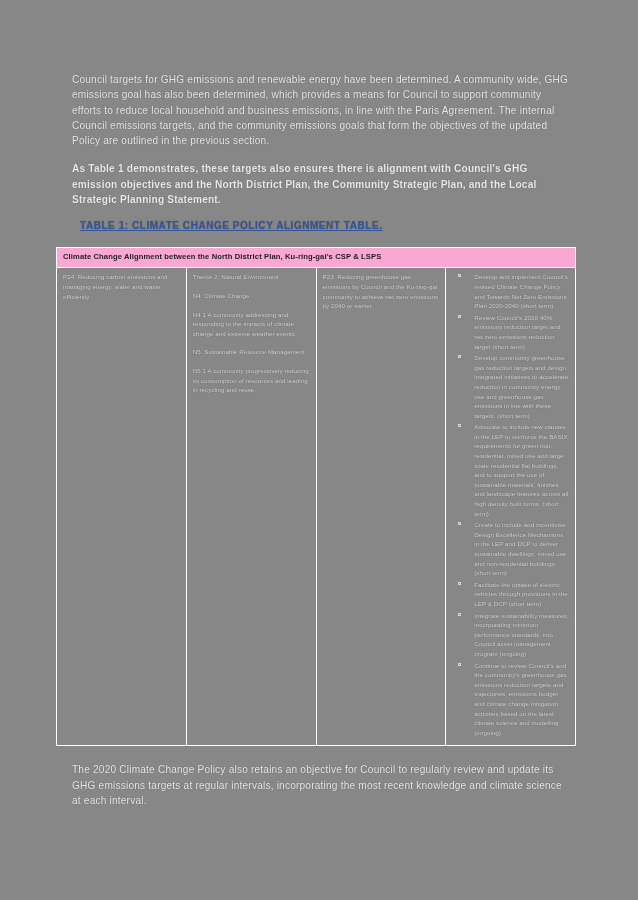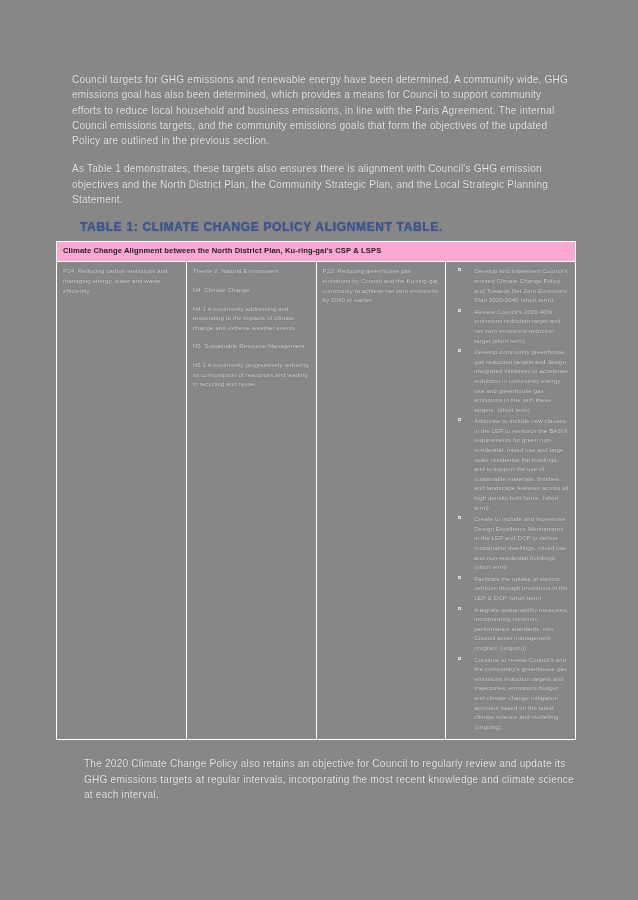--- a/index.html
+++ b/index.html
@@ -22,29 +22,30 @@
   }
   .para {
     color: #e9e9e9;
     font-size: 10.1px;
     line-height: 15.3px;
     letter-spacing: 0.02em;
     margin: 0 0 13px 0;
     text-shadow: 0 0 1px rgba(40,40,40,0.55);
   }
   .para.intro { width: 500px; }
-  .para.second { width: 500px; }
+  .para.second { width: 500px; font-weight: bold; }
 
   .table-caption {
     color: #34559b;
-    font-size: 12px;
+    font-size: 10px;
     font-weight: bold;
     letter-spacing: 0.055em;
     text-transform: uppercase;
-    margin: 8px 0 7px 8px;
+    margin: 8px 0 16px 8px;
+    text-decoration: underline;
     text-shadow: 0 0 1px rgba(30,30,30,0.45);
   }
 
   table.align-table {
     border-collapse: collapse;
     width: 520px;
     margin-left: -16px;
     table-layout: fixed;
     background: transparent;
     border: 1px solid #ffffff;
@@ -100,21 +101,20 @@
     left: 6px;
     top: 2px;
     width: 3px;
     height: 3px;
     border: 1px solid #d9d9d9;
     box-sizing: border-box;
   }
   .closing {
     margin-top: 16px;
     width: 500px;
-    margin-left: 12px;
   }
 </style>
 </head>
 <body>
 
 <div class="page">
 
   <p class="para intro">Council targets for GHG emissions and renewable energy have been determined. A community wide, GHG emissions goal has also been determined, which provides a means for Council to support community efforts to reduce local household and business emissions, in line with the Paris Agreement. The internal Council emissions targets, and the community emissions goals that form the objectives of the updated Policy are outlined in the previous section.</p>
 
   <p class="para second">As Table 1 demonstrates, these targets also ensures there is alignment with Council's GHG emission objectives and the North District Plan, the Community Strategic Plan, and the Local Strategic Planning Statement.</p>

